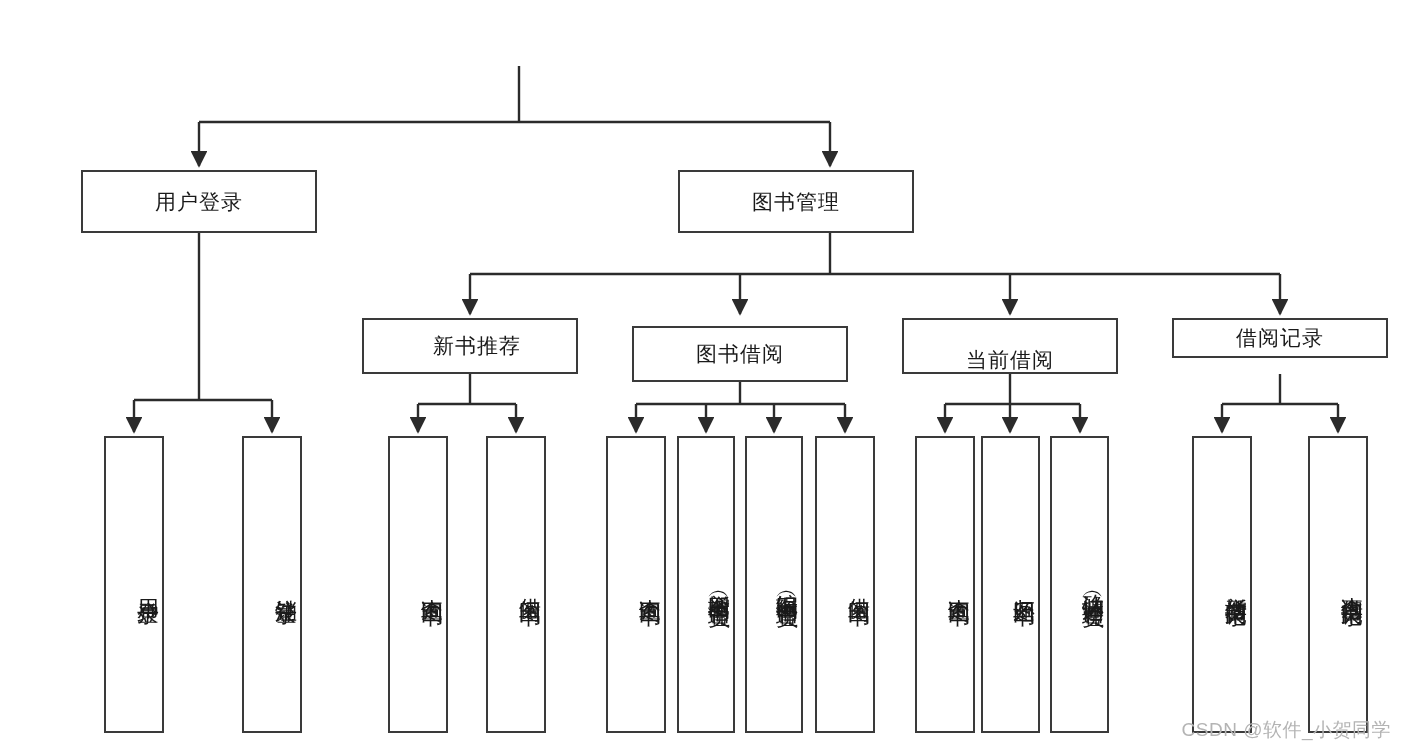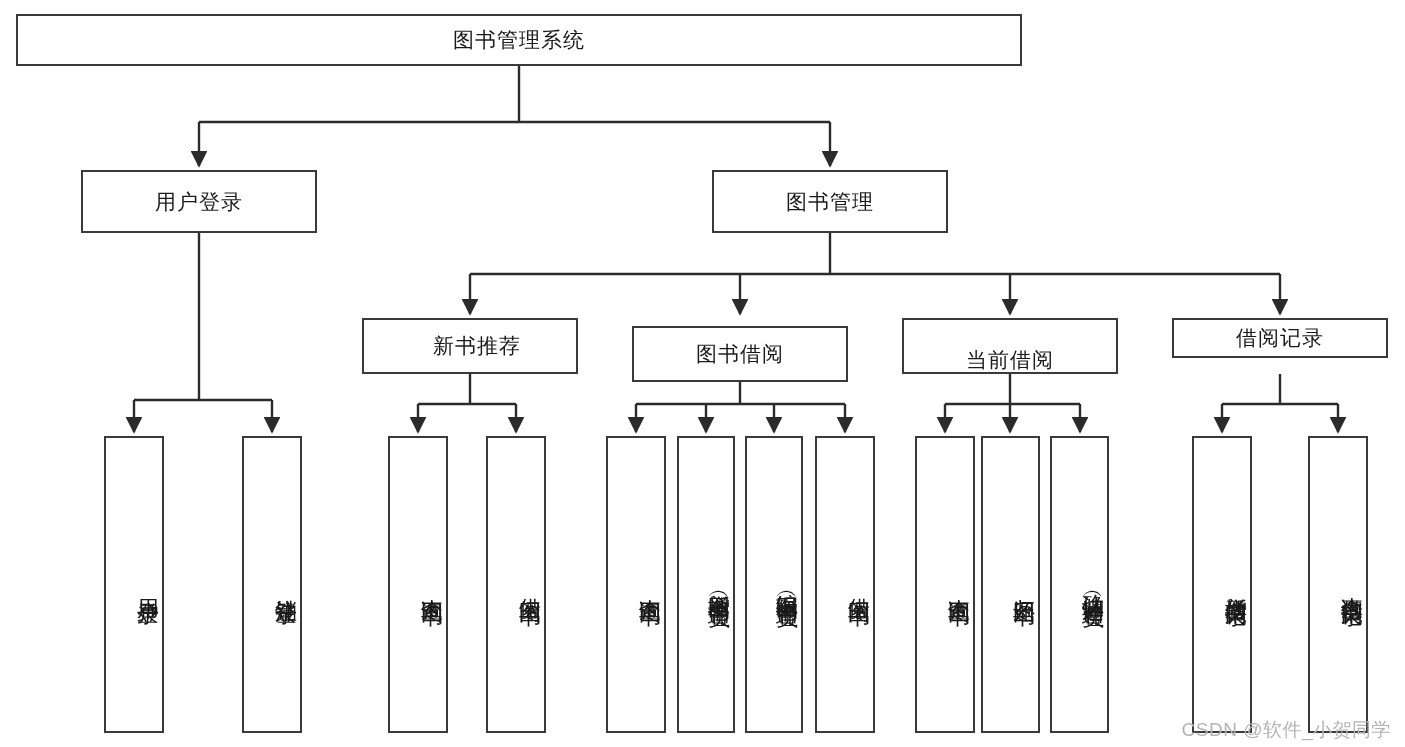--- a/index.html
+++ b/index.html
@@ -123,28 +123,25 @@
       <path d="M 1010 404 L 1010 432" marker-end="url(#arrow)"></path>
       <path d="M 1080 404 L 1080 432" marker-end="url(#arrow)"></path>
 
       <path d="M 1280 374 L 1280 404"></path>
       <path d="M 1222 404 L 1338 404"></path>
       <path d="M 1222 404 L 1222 432" marker-end="url(#arrow)"></path>
       <path d="M 1338 404 L 1338 432" marker-end="url(#arrow)"></path>
     </g>
   </svg>
 
-  <div class="node horiz" style="left:16px; top:14px; width:1006px; height:52px;">
-    <span class="label">图书管理系统</span>
-  </div>
 
   <div class="node horiz" style="left:81px; top:170px; width:236px; height:63px;">
     <span class="label">用户登录</span>
   </div>
-  <div class="node horiz" style="left:712px; top:170px; width:236px; height:63px;">
+  <div class="node horiz" style="left:678px; top:170px; width:236px; height:63px;">
     <span class="label">图书管理</span>
   </div>
 
   <div class="node horiz" style="left:362px; top:318px; width:216px; height:56px;padding-left:14px;">
     <span class="label">新书推荐</span>
   </div>
   <div class="node horiz" style="left:632px; top:326px; width:216px; height:56px;">
     <span class="label">图书借阅</span>
   </div>
   <div class="node horiz" style="left:902px; top:318px; width:216px; height:56px;align-items:flex-end;">

